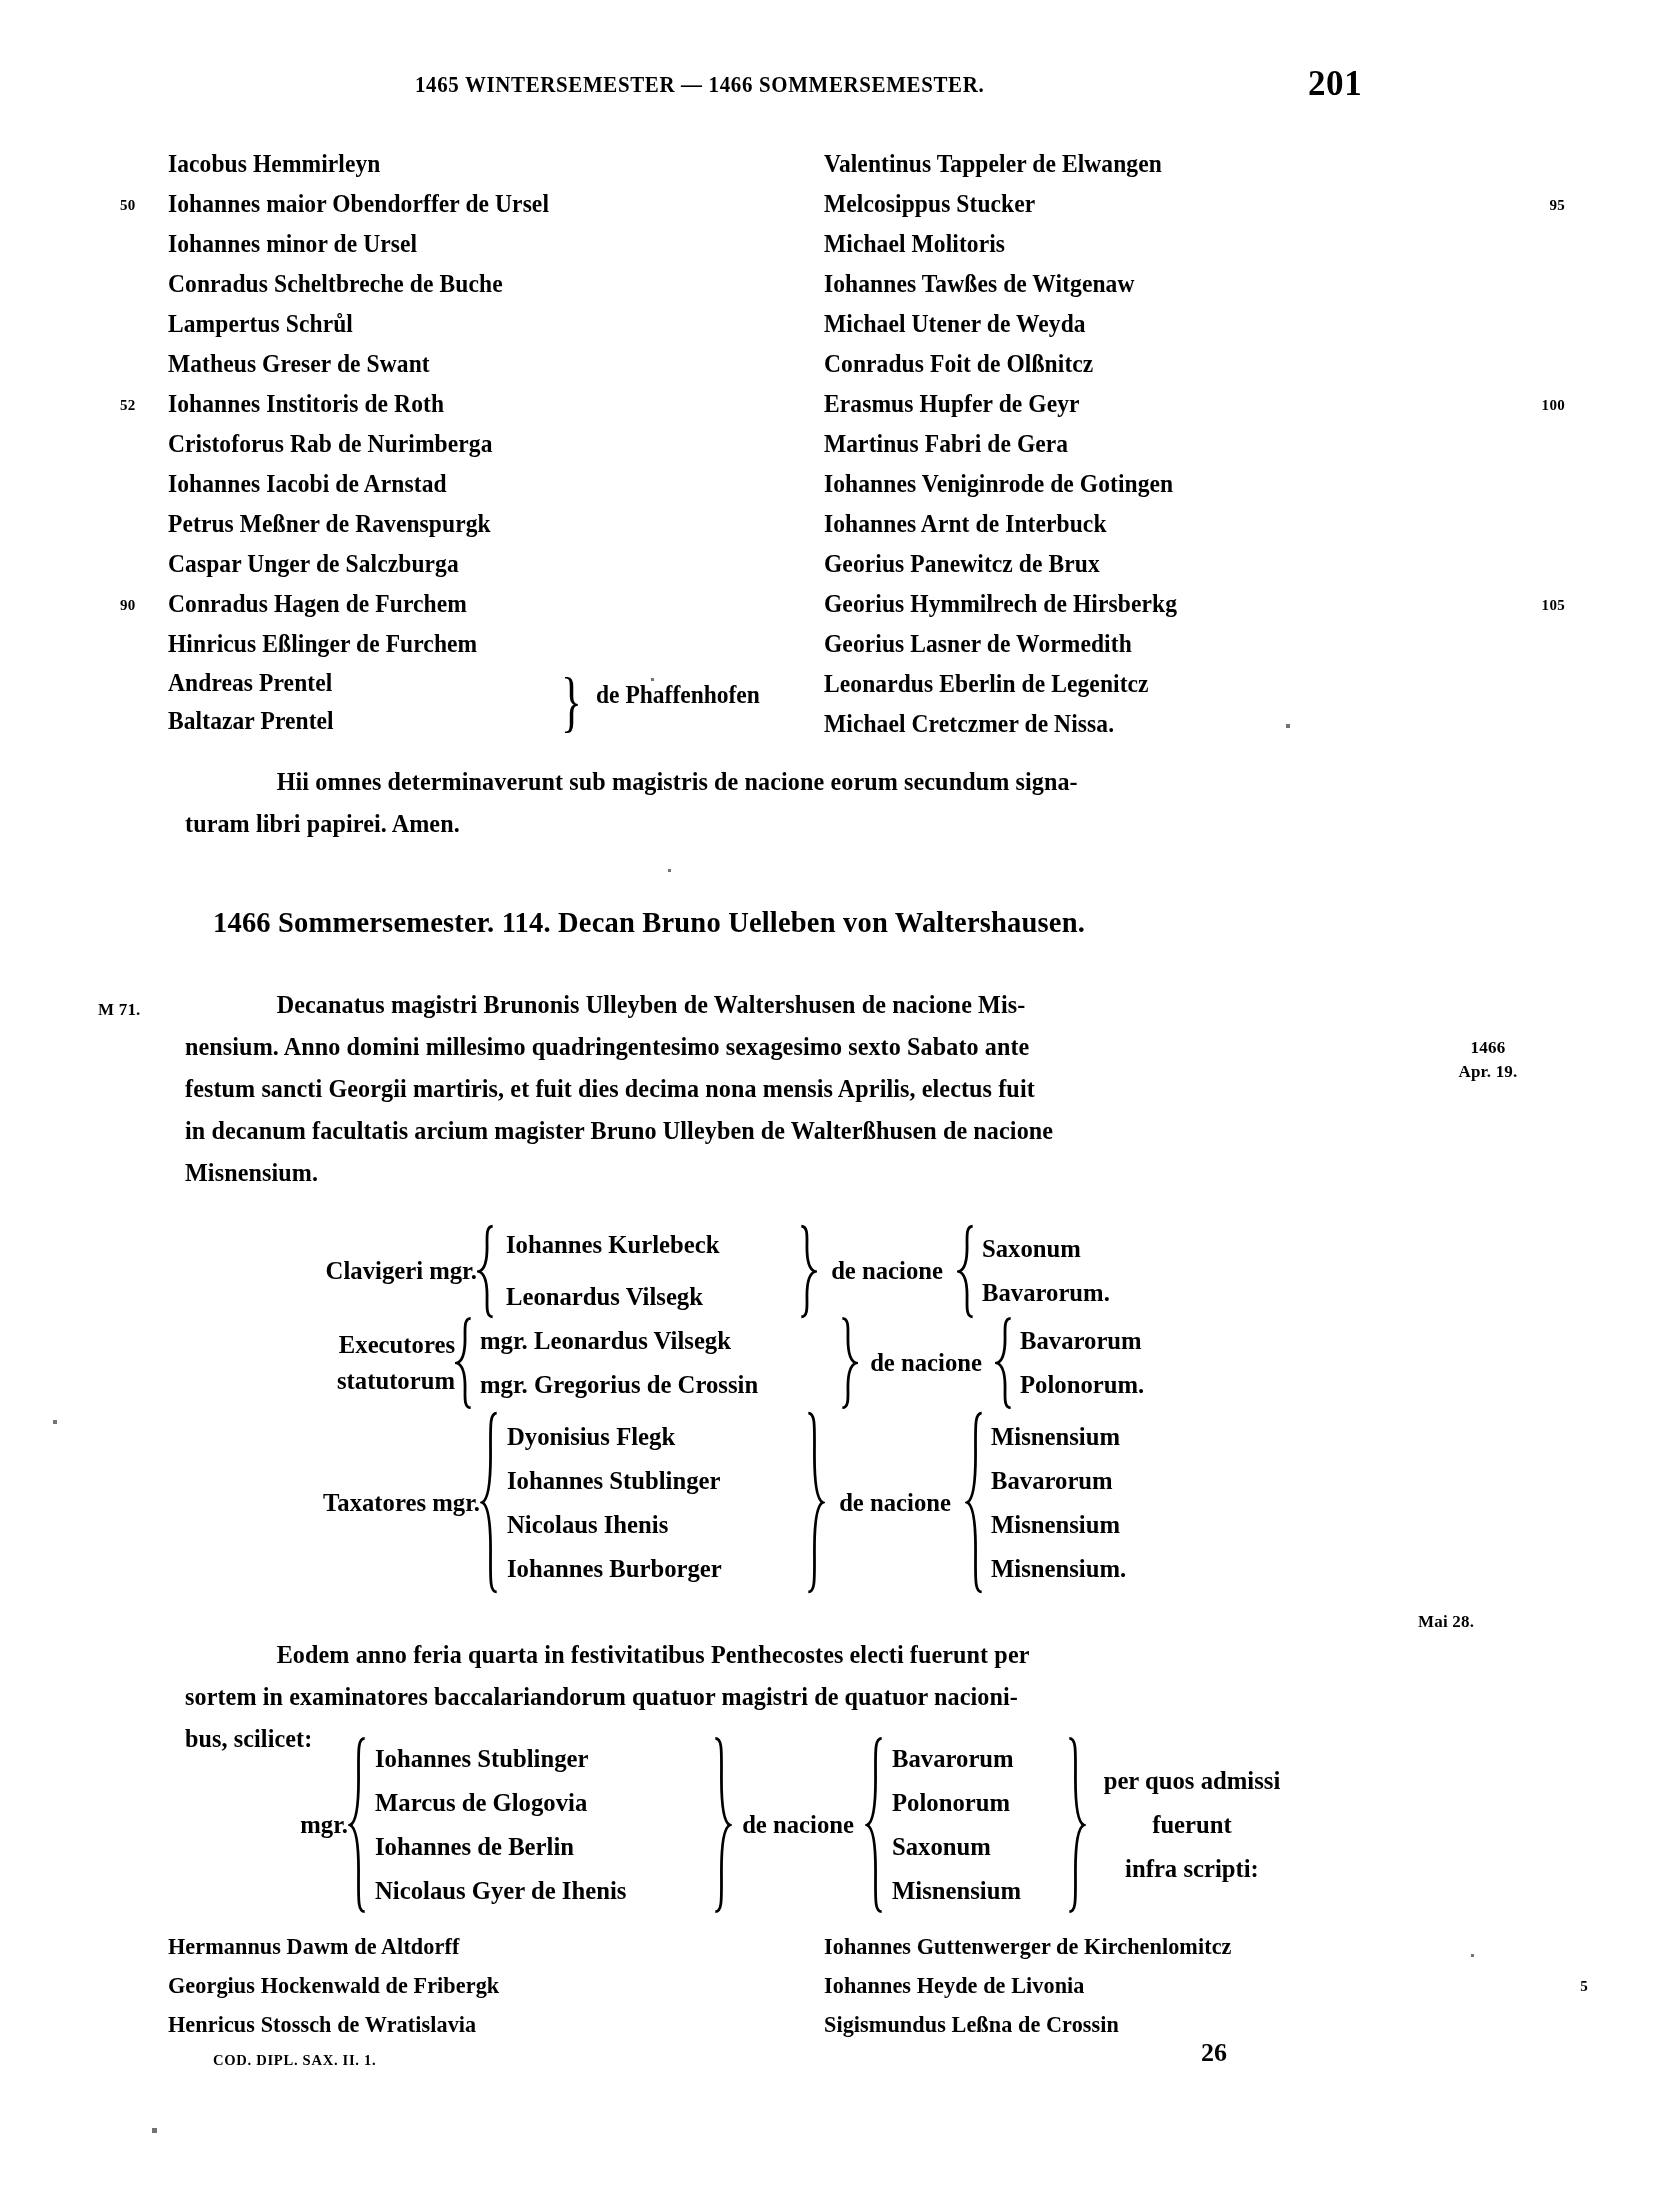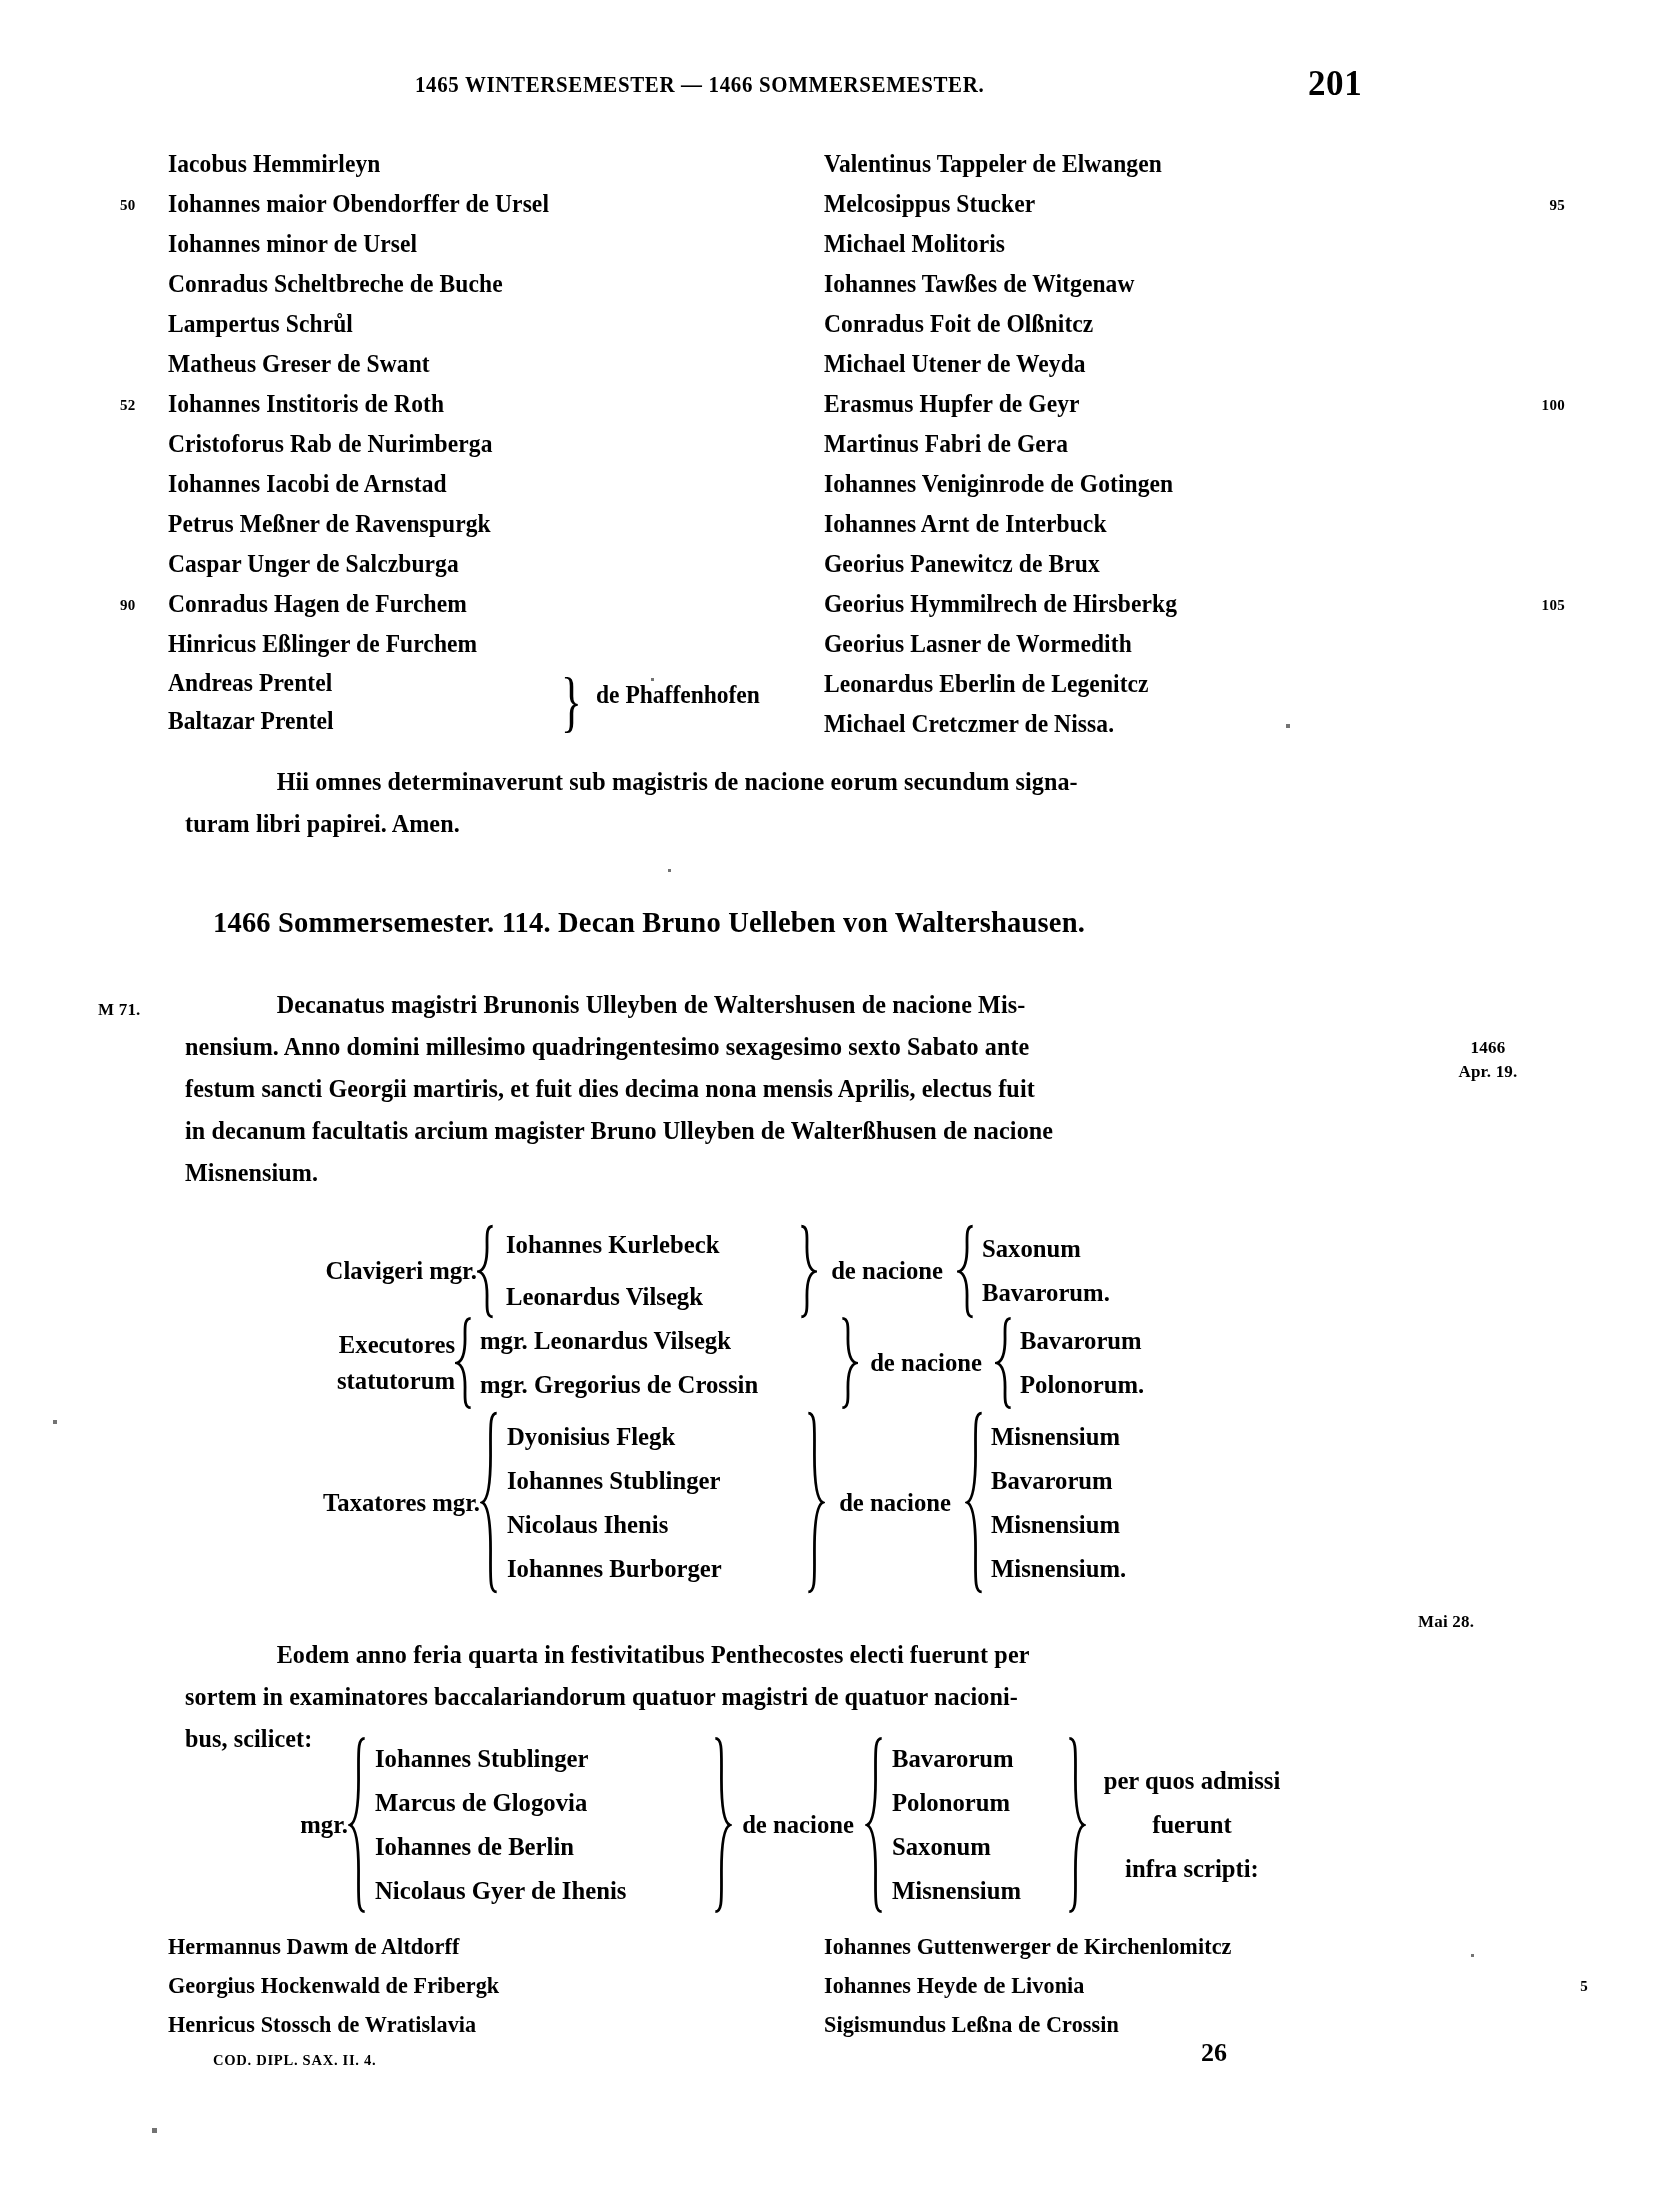--- a/index.html
+++ b/index.html
@@ -316,25 +316,25 @@
       </div>
       <div class="nrow">
         <span class="nm">Michael Molitoris</span>
         <span class="lineno right"></span>
       </div>
       <div class="nrow">
         <span class="nm">Iohannes Tawßes de Witgenaw</span>
         <span class="lineno right"></span>
       </div>
       <div class="nrow">
+        <span class="nm">Michael Utener de Weyda</span>
+        <span class="lineno right"></span>
+      </div>
+      <div class="nrow">
         <span class="nm">Conradus Foit de Olßnitcz</span>
-        <span class="lineno right"></span>
-      </div>
-      <div class="nrow">
-        <span class="nm">Michael Utener de Weyda</span>
         <span class="lineno right"></span>
       </div>
       <div class="nrow">
         <span class="nm">Erasmus Hupfer de Geyr</span>
         <span class="lineno right">100</span>
       </div>
       <div class="nrow">
         <span class="nm">Martinus Fabri de Gera</span>
         <span class="lineno right"></span>
       </div>
@@ -557,21 +557,21 @@
         <span class="nm" style="font-size:23.6px;">Iohannes Heyde de Livonia</span>
         <span class="lineno right" style="right:-118px; line-height:39px;">5</span>
       </div>
       <div class="nrow" style="height:39px; line-height:39px;">
         <span class="nm" style="font-size:23.6px;">Sigismundus Leßna de Crossin</span>
         <span class="lineno right" style="right:-118px; line-height:39px;"></span>
       </div>
     </div>
   </div>
 
-  <div class="footer-left" style="top:2052px;">COD. DIPL. SAX. II. 4.</div>
+  <div class="footer-left" style="top:2052px;">COD. DIPL. SAX. II. 1.</div>
   <div class="footer-sig" style="left:1201px; top:2038px;">26</div>
 
   <div class="speck" style="left:651px; top:678px; width:3.4px; height:3.4px;"></div>
   <div class="speck" style="left:1286px; top:724px; width:3.9px; height:3.9px;"></div>
   <div class="speck" style="left:1471px; top:1954px; width:3.4px; height:3.4px;"></div>
   <div class="speck" style="left:152px; top:2128px; width:4.5px; height:4.5px;"></div>
   <div class="speck" style="left:53px; top:1420px; width:3.9px; height:3.9px;"></div>
   <div class="speck" style="left:668px; top:869px; width:3.4px; height:3.4px;"></div>
 
 </div>

